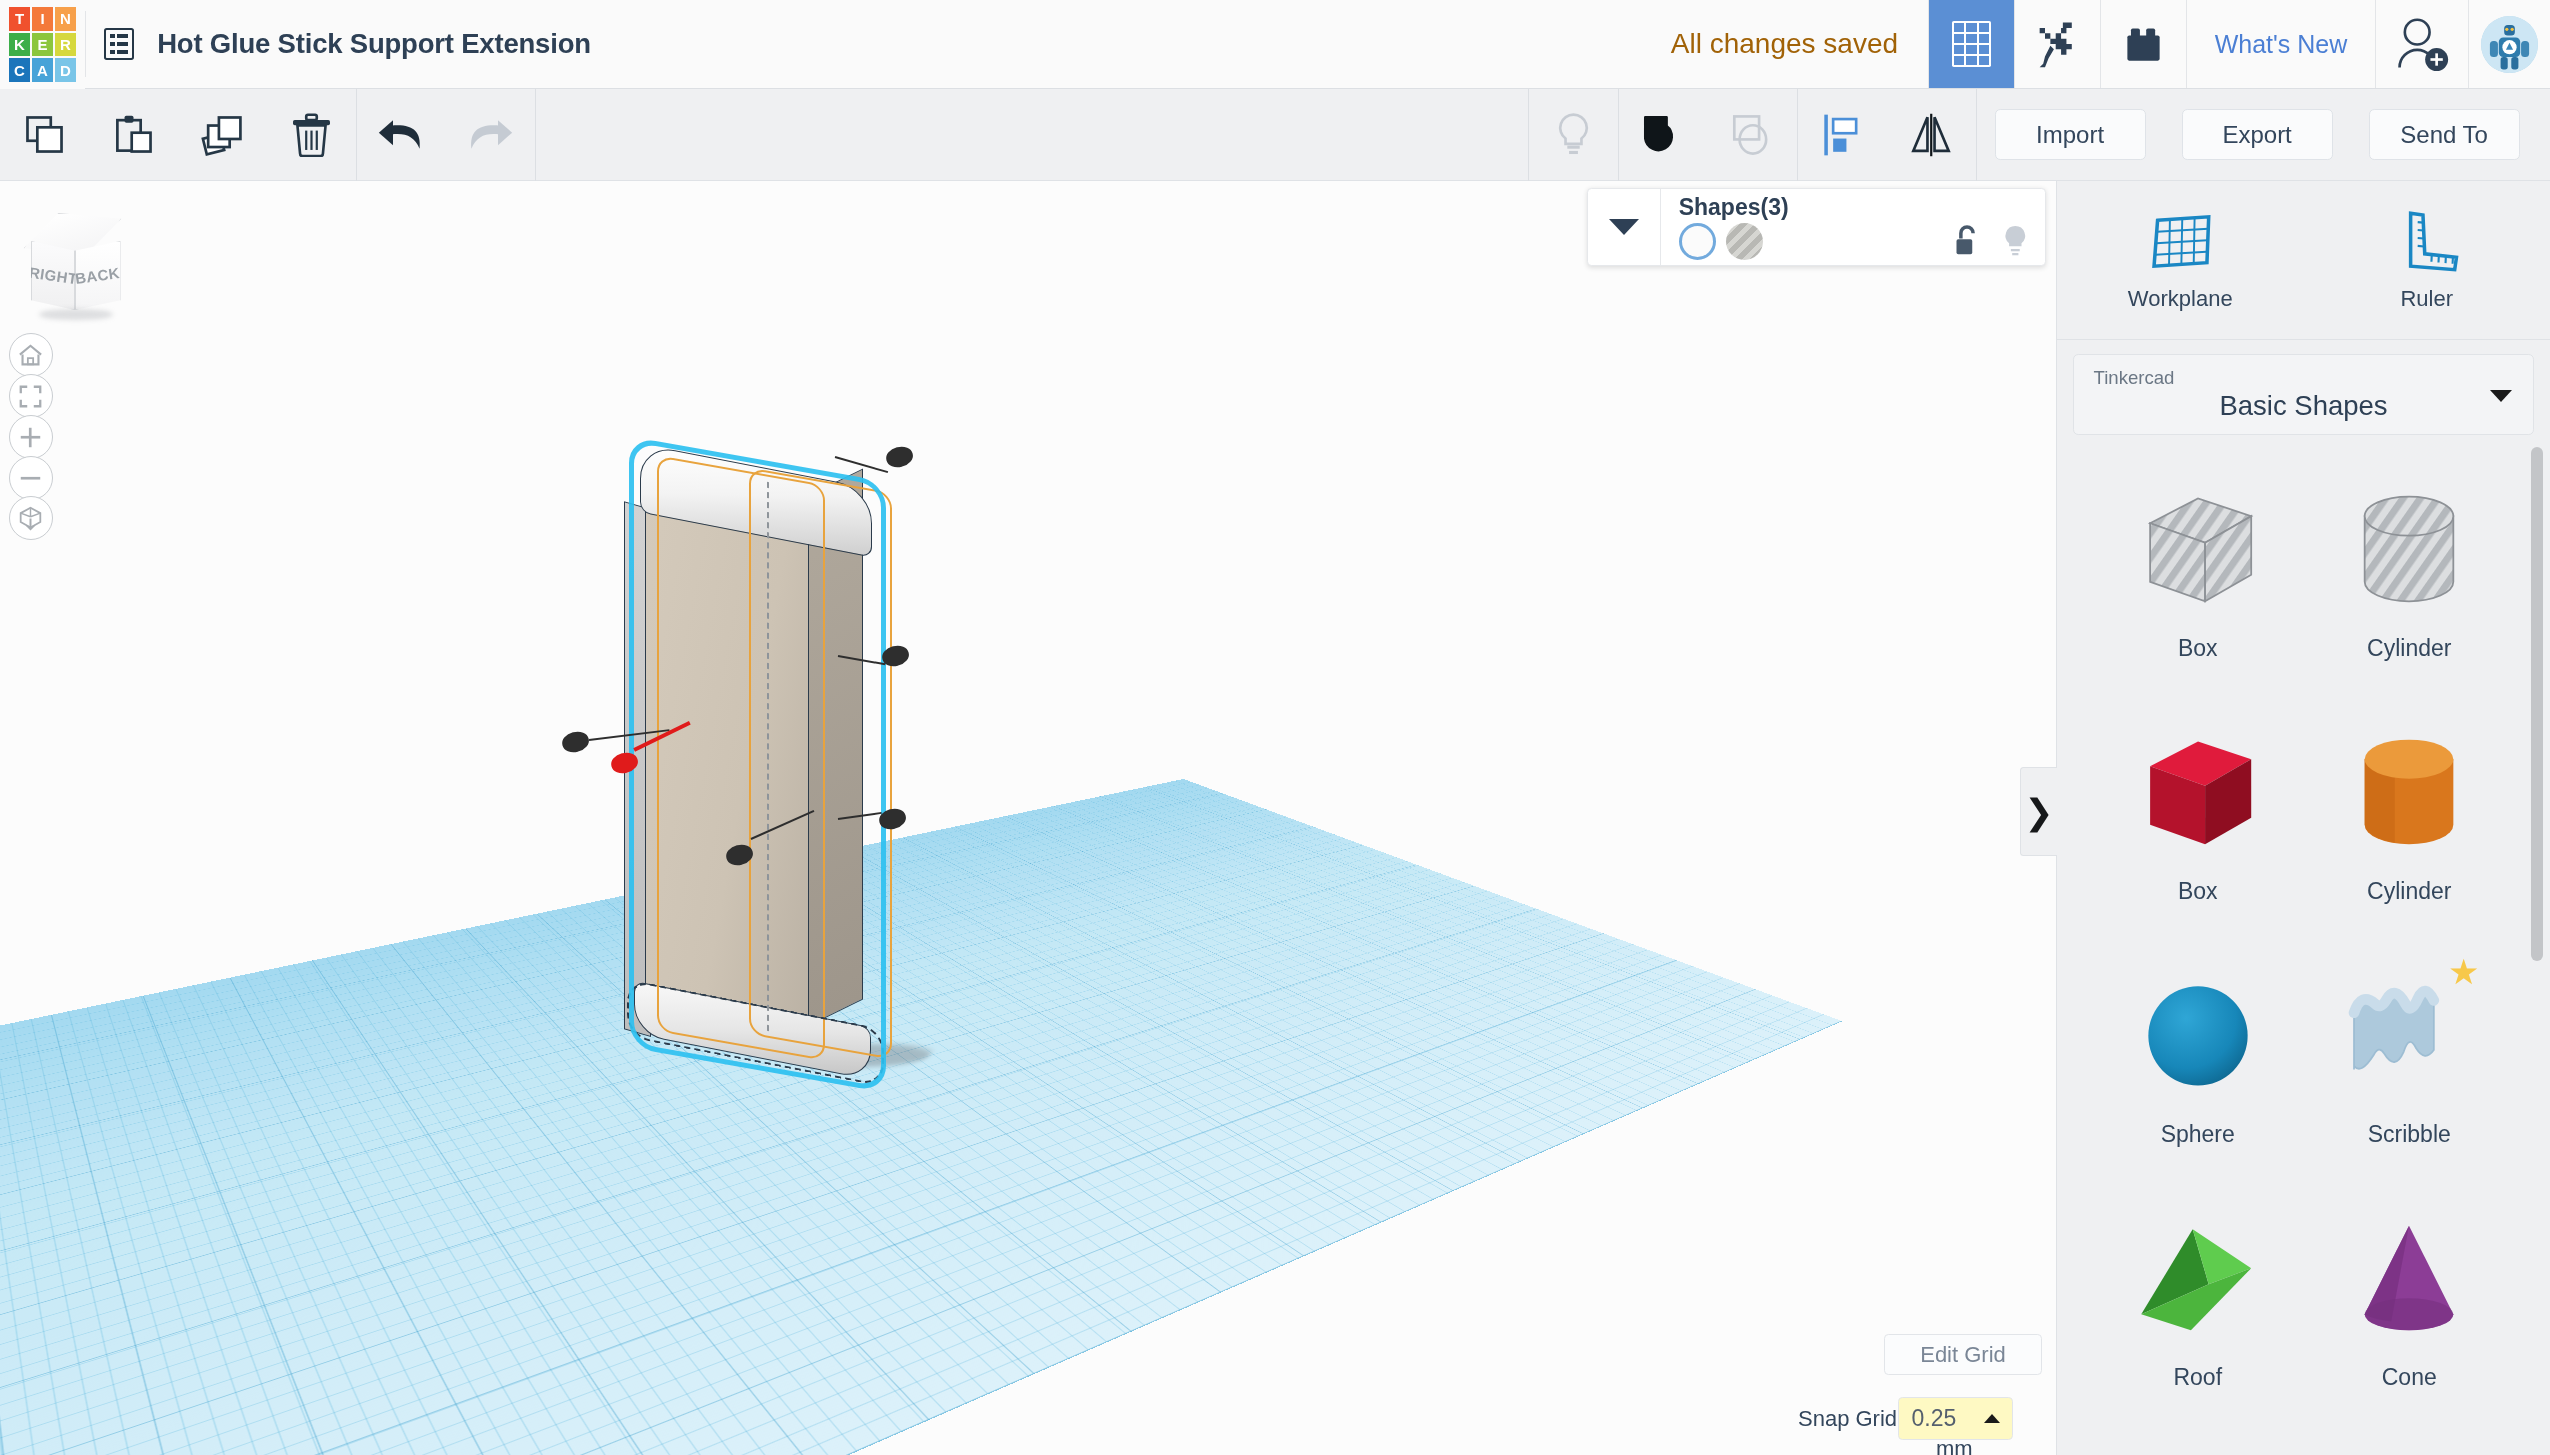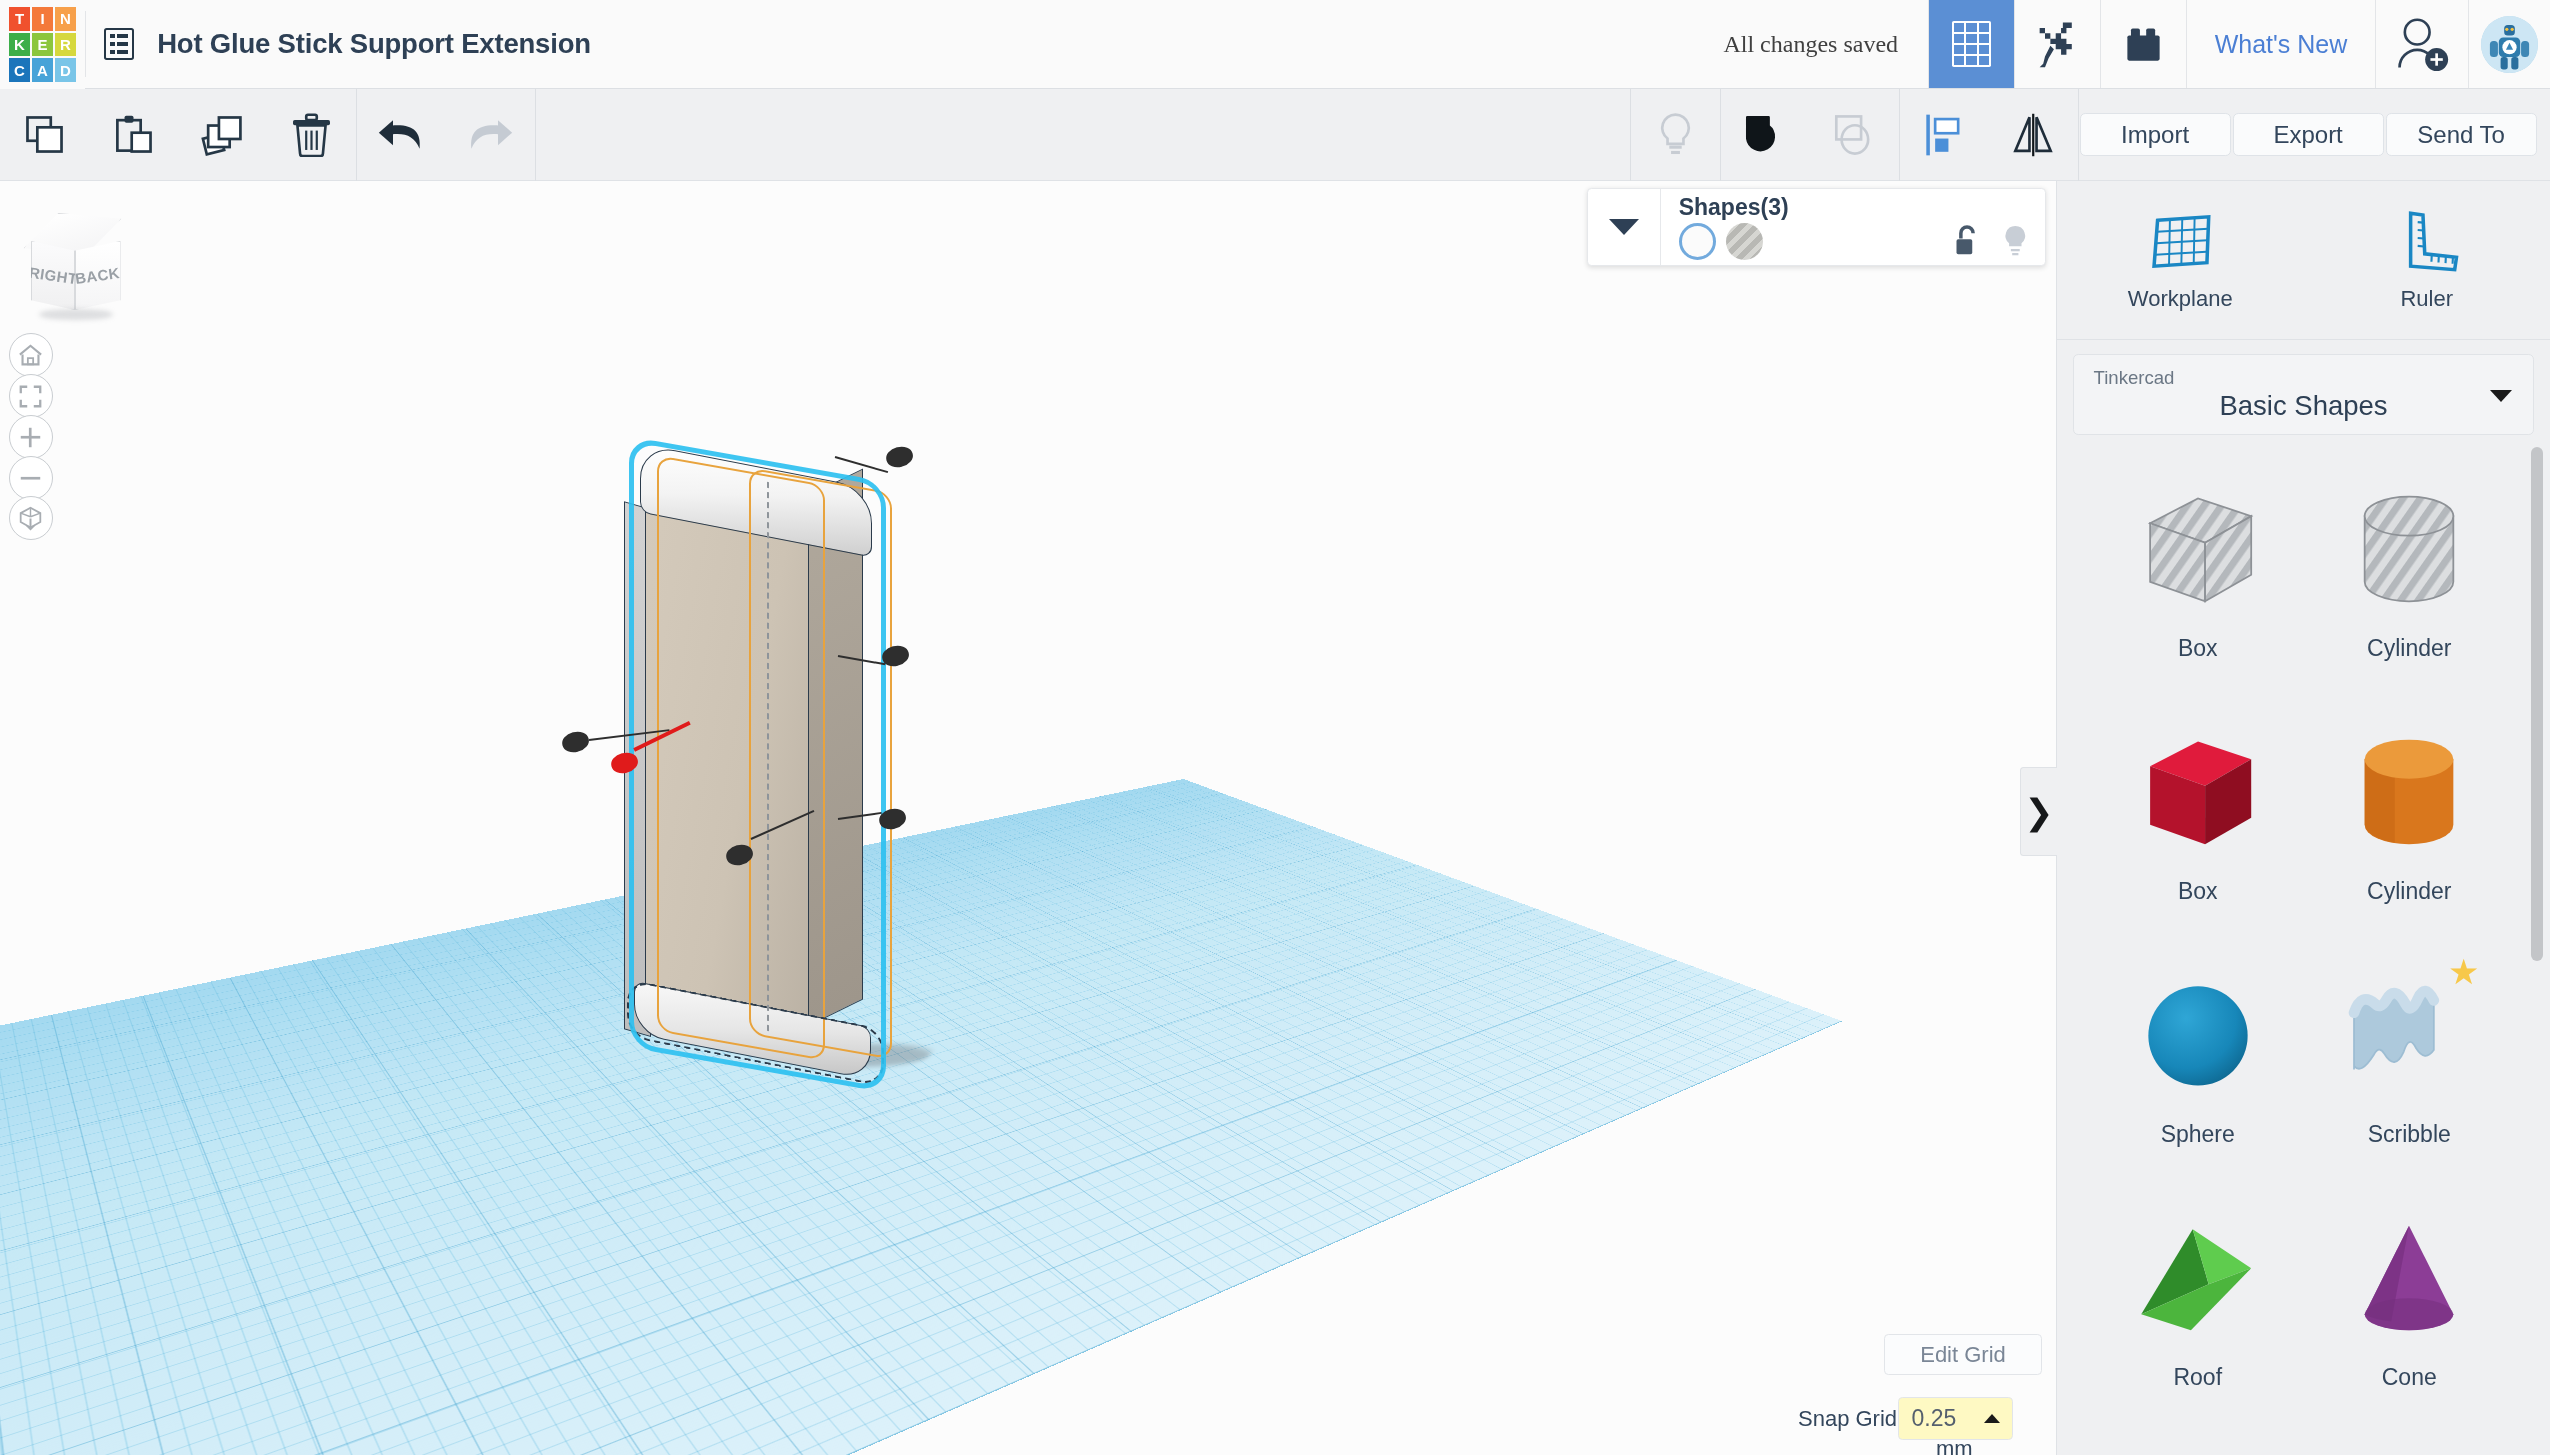--- a/index.html
+++ b/index.html
@@ -35,21 +35,21 @@
   .hb-row { display: flex; align-items: center; gap: 2.7px; }
   .hb-dot { width: 4.4px; height: 4.4px; background: #253746; }
   .hb-line { flex: 1; height: 3.5px; background: #253746; }
   #doc-title {
     display: flex; align-items: center; font-size: 27.5px; font-weight: bold;
     color: #2e4055; letter-spacing: -0.2px; padding-left: 5.3px;
   }
   #header-spacer { flex: 1; }
   #save-status {
     display: flex; align-items: center; padding: 0 30px;
-    font-size: 24px; color: #404040; font-family: Liberation Serif, serif;
+    font-size: 28px; color: #a16207;
   }
   .hdr-sep { width: 0.9px; background: #e3e5e8; }
   .hdr-iconbtn {
     width: 85px; display: flex; align-items: center; justify-content: center;
     background: #fafafa;
   }
   .hdr-iconbtn.active { background: #5b8fd4; }
   #whatsnew-btn {
     display: flex; align-items: center; padding: 0 28px;
     font-size: 25px; color: #4b7fd4;
@@ -73,21 +73,21 @@
   
   #toolbar {
     position: absolute; top: 89px; left: 0; width: 2550px; height: 92px;
     background: #eff0f2; border-bottom: 0.9px solid #dfe2e6;
     display: flex; align-items: center;
   }
   .tb-btn { width: 89px; height: 92px; display: flex; align-items: center; justify-content: center; }
   .tb-sep { width: 0.9px; height: 92px; background: #dcdfe3; }
   #tb-spacer { flex: 1; }
   .tb-textbtn {
-    height: 43px; min-width: 151px; margin: 0 1px; padding: 0 19.5px;
+    height: 51px; min-width: 151px; margin: 0 18px; padding: 0 19.5px;
     background: #fafbfc; border: 0.9px solid #dfe3e8; border-radius: 5.3px;
     display: flex; align-items: center; justify-content: center;
     font-size: 24px; color: #33465c;
   }
   #tb-actions { display: flex; align-items: center; padding-right: 12.4px; }
 
   
   #viewport {
     position: absolute; top: 181px; left: 0; width: 2056px; height: 1275px;
     background: #fcfcfc; overflow: hidden;

